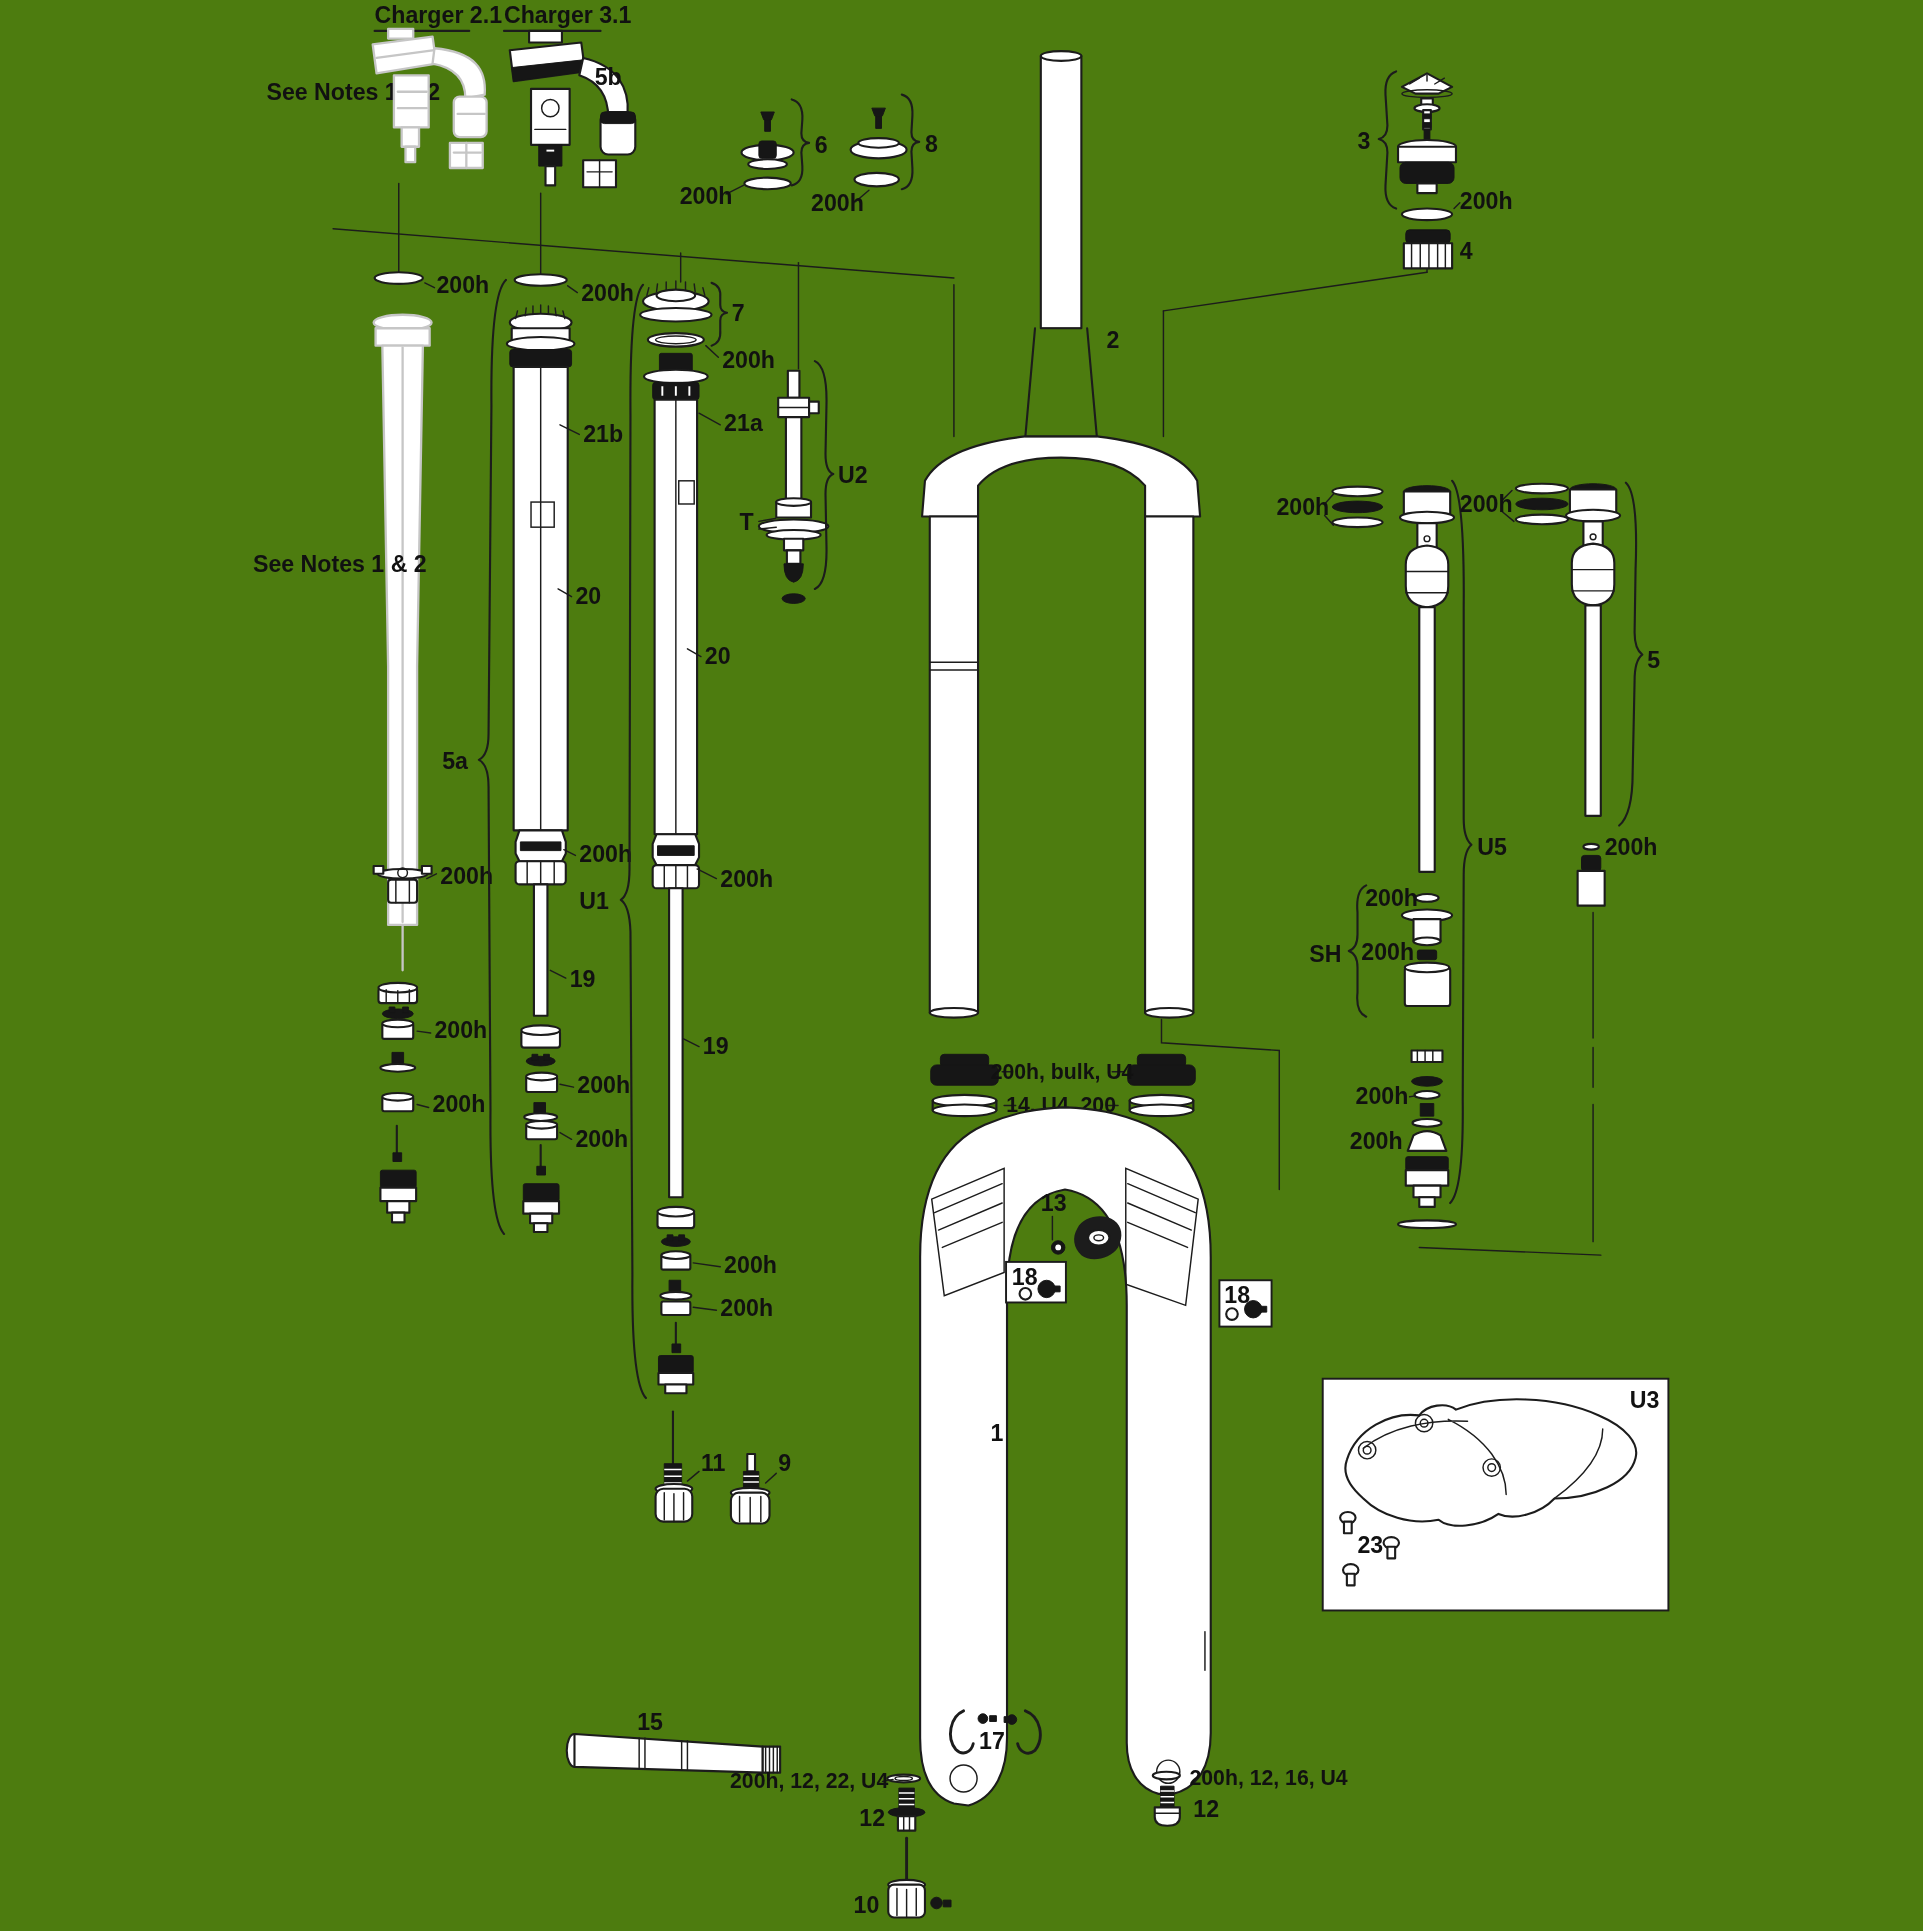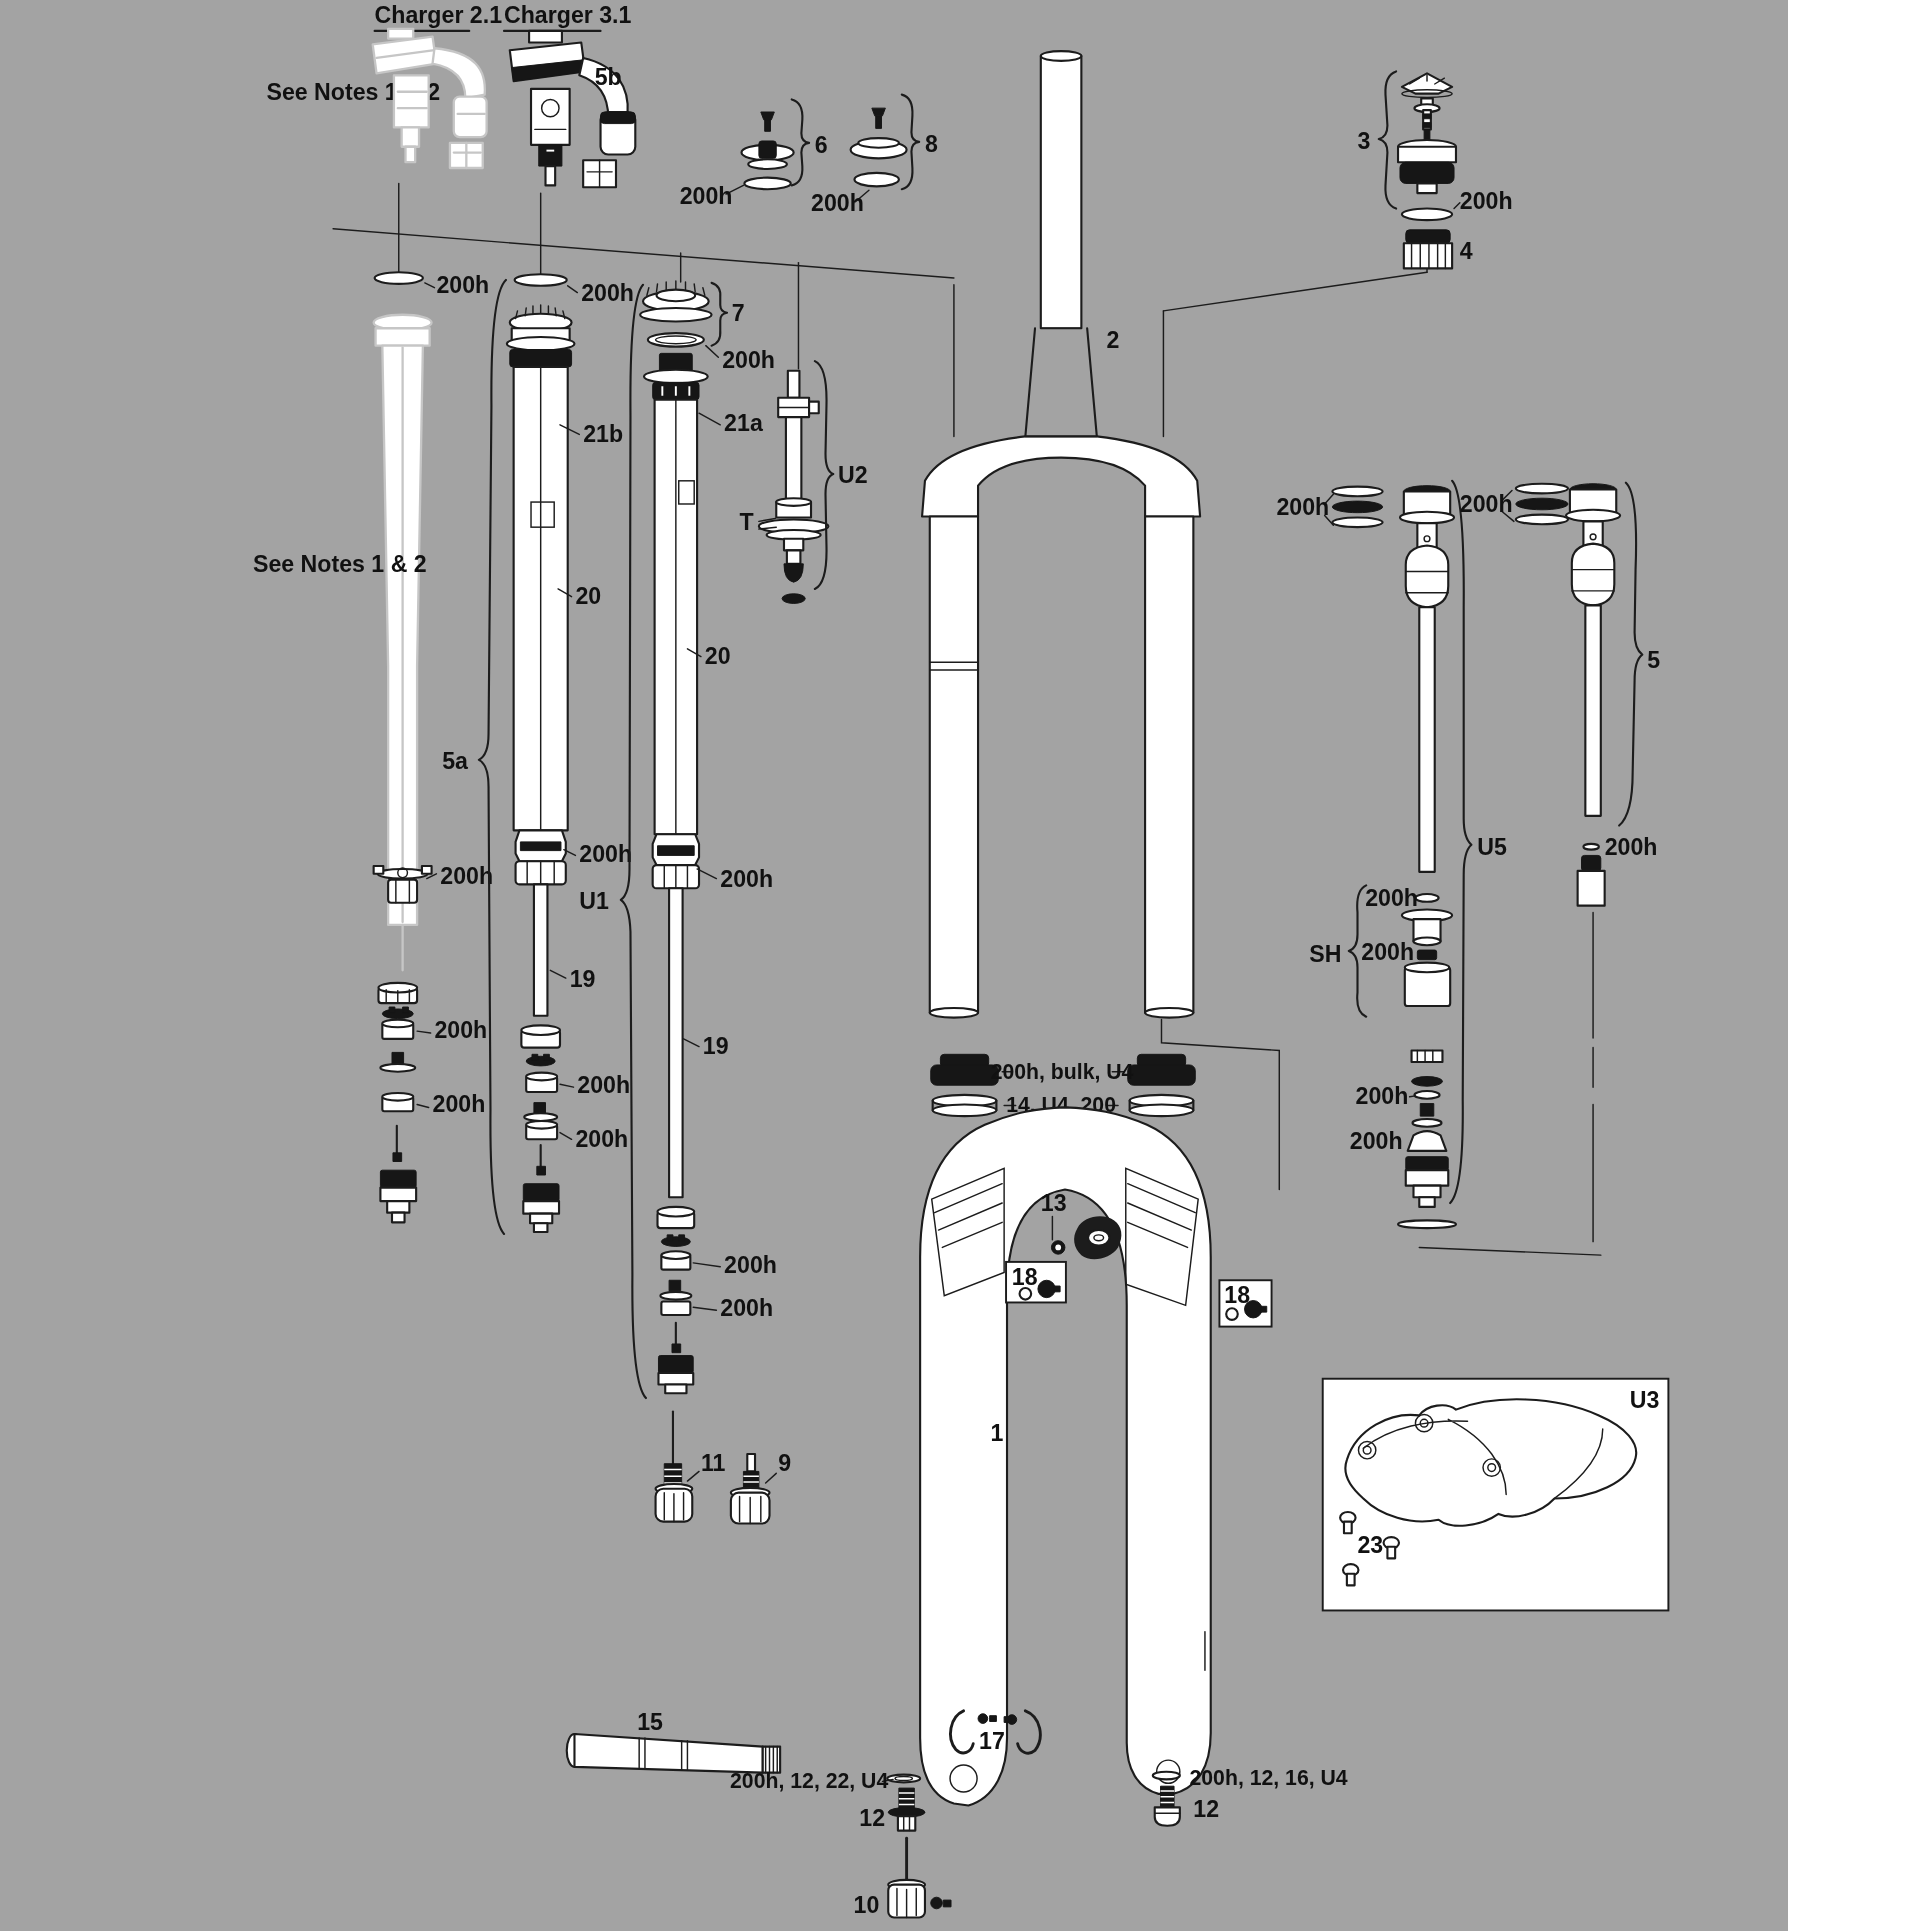--- a/index.html
+++ b/index.html
@@ -1,16 +1,16 @@
 <!DOCTYPE html>
 <html><head>
 <meta charset="utf-8">
 <style>
   html,body{margin:0;padding:0;background:#fff}
-  .canvas{position:relative;width:1788px;height:1931px;background:#a3a3a3;overflow:hidden}
+  .canvas{position:relative;width:1923px;height:1931px;background:#4d7c0f;overflow:hidden}
   svg{position:absolute;left:0;top:0}
   .ln{fill:none;stroke:#1c1c1c;stroke-width:2.2;stroke-linecap:round;stroke-linejoin:round}
   .ln3{fill:none;stroke:#1c1c1c;stroke-width:3;stroke-linecap:round}
   .lt{fill:none;stroke:#1c1c1c;stroke-width:1.5;stroke-linecap:round}
   .wht{fill:#fff;stroke:#1c1c1c;stroke-width:2.2;stroke-linejoin:round}
   .blk{fill:#161616;stroke:#161616;stroke-width:1;stroke-linejoin:round}
   .dk{fill:#1c1c1c}
   .gh{fill:none;stroke:#c6c6c6;stroke-width:2.4;stroke-linecap:round;stroke-linejoin:round}
   .ghw{fill:#fff;stroke:#c6c6c6;stroke-width:2.4;stroke-linejoin:round}
   text{font-family:"Liberation Sans",sans-serif;font-weight:700;fill:#111;font-size:24px}

